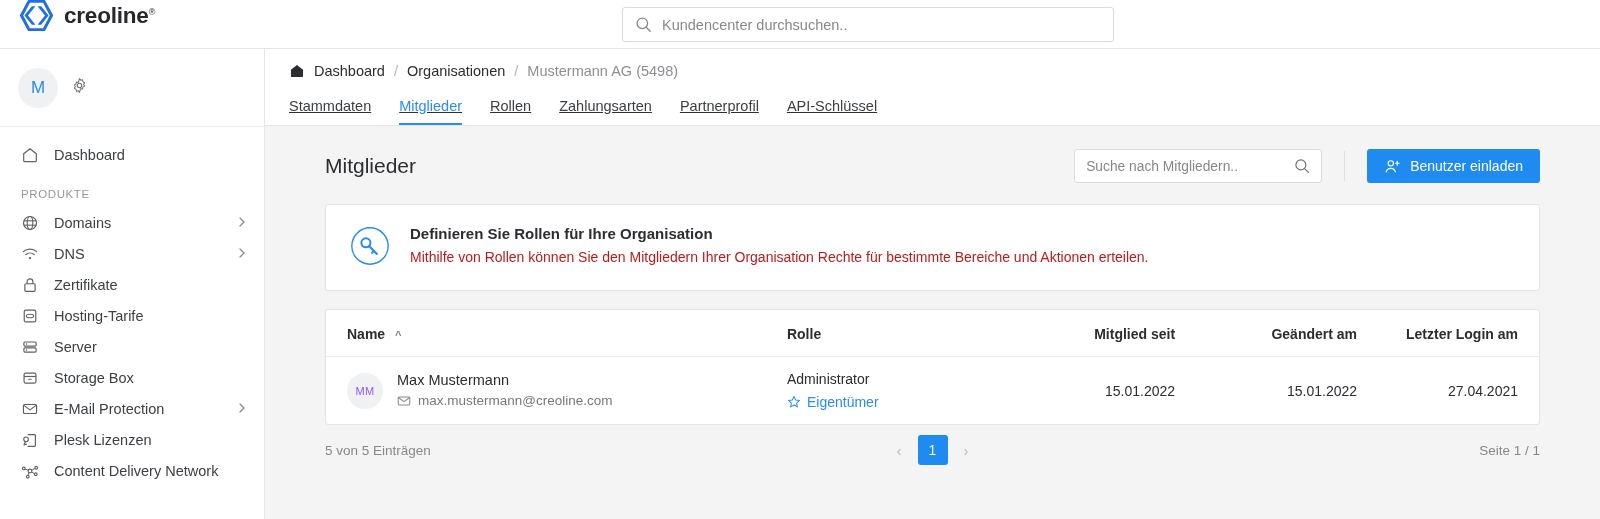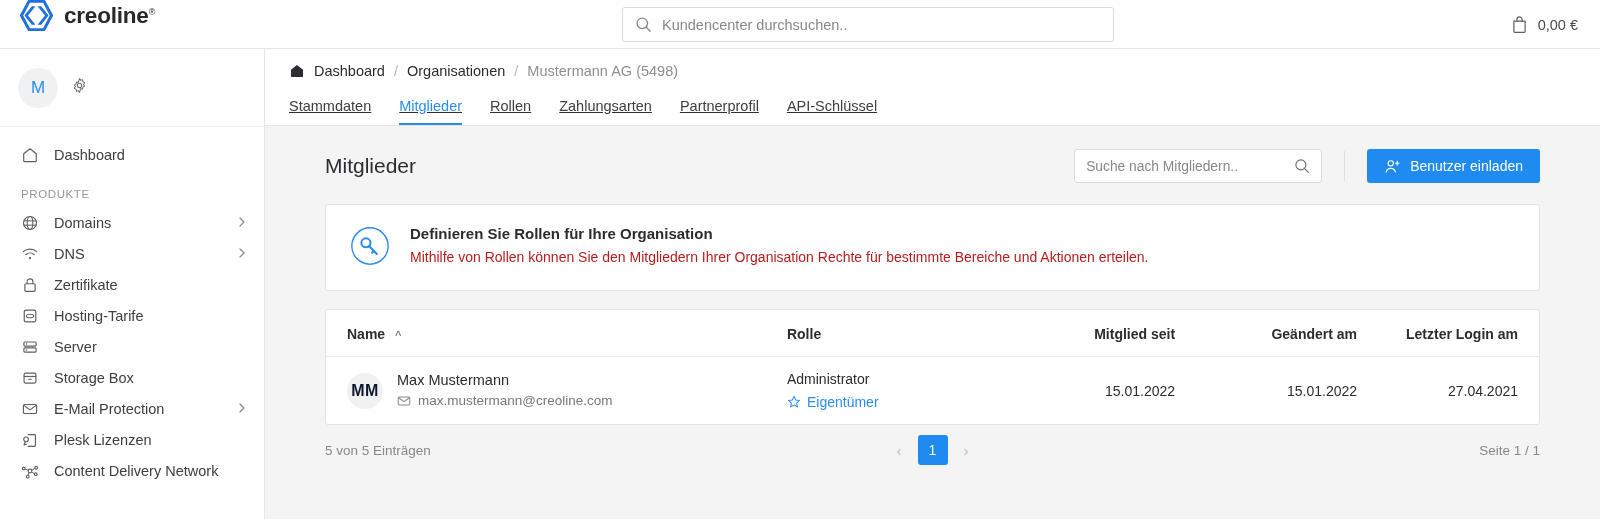--- a/index.html
+++ b/index.html
@@ -167,23 +167,23 @@
   th.c-name { padding-left: 21px; }
   th.c-num, td.c-num { text-align: right; }
   th.c-last, td.c-last { padding-right: 21px; }
   .sort-ico { color: #7e8184; margin-left: 6px; font-size: 11px; }
 
   tbody td { padding: 12px 0; vertical-align: middle; font-size: 14px; color: #2b2d30; }
   td.c-name { padding-left: 21px; }
   .user-cell { display: flex; align-items: center; gap: 14px; }
   .user-av {
     width: 36px; height: 36px; border-radius: 50%;
-    background: #f0f1f3; color: #0f172a;
+    background: #f0f1f3; color: #8b5cf6;
     display: flex; align-items: center; justify-content: center;
-    font-size: 16px; font-weight: 700; flex: none; letter-spacing: .3px;
+    font-size: 11px; font-weight: 400; flex: none; letter-spacing: .3px;
   }
   .user-name { font-size: 14.5px; color: #2b2d30; line-height: 20px; }
   .user-mail {
     display: flex; align-items: center; gap: 7px;
     font-size: 13.5px; color: #76797c; line-height: 20px; margin-top: 1px;
   }
   .role-main { font-size: 14px; color: #2b2d30; line-height: 20px; }
   .role-owner {
     display: flex; align-items: center; gap: 6px;
     font-size: 14px; color: #2a8cf0; line-height: 20px; margin-top: 3px; cursor: pointer;
@@ -222,27 +222,20 @@
     </div>
 
     <div class="global-search">
       <svg width="17" height="17" viewBox="0 0 20 20">
         <circle cx="8.6" cy="8.6" r="6.2" fill="none" stroke="#86888b" stroke-width="1.5"></circle>
         <line x1="13.2" y1="13.2" x2="18" y2="18" stroke="#86888b" stroke-width="1.5" stroke-linecap="round"></line>
       </svg>
       <input type="text" placeholder="Kundencenter durchsuchen.." style="">
     </div>
 
-    <div class="cart">
-      <svg width="19" height="19" viewBox="0 0 22 22">
-        <path d="M4.5 7 H17.5 V19 a1 1 0 0 1 -1 1 H5.5 a1 1 0 0 1 -1 -1 Z" fill="none" stroke="#5d6064" stroke-width="1.4" stroke-linejoin="round"></path>
-        <path d="M8 7.5 V5.2 a3 3 0 0 1 6 0 V7.5" fill="none" stroke="#5d6064" stroke-width="1.4" stroke-linecap="round"></path>
-      </svg>
-      <span>0,00 €</span>
-    </div>
   </div>
 
   <div class="body">
 
     <div class="sidebar">
 
       <div class="org-card">
         <div class="org-avatar">M</div>
         <span class="org-gear">
           <svg width="17" height="17" viewBox="0 0 20 20">

